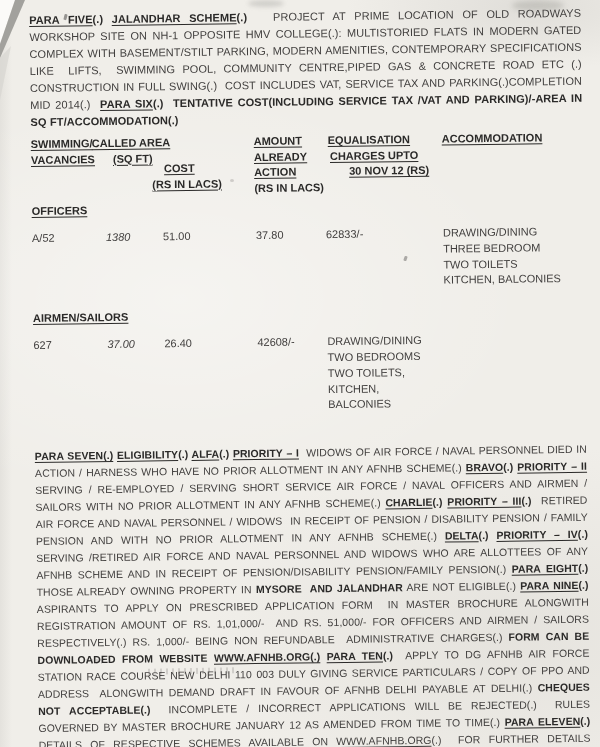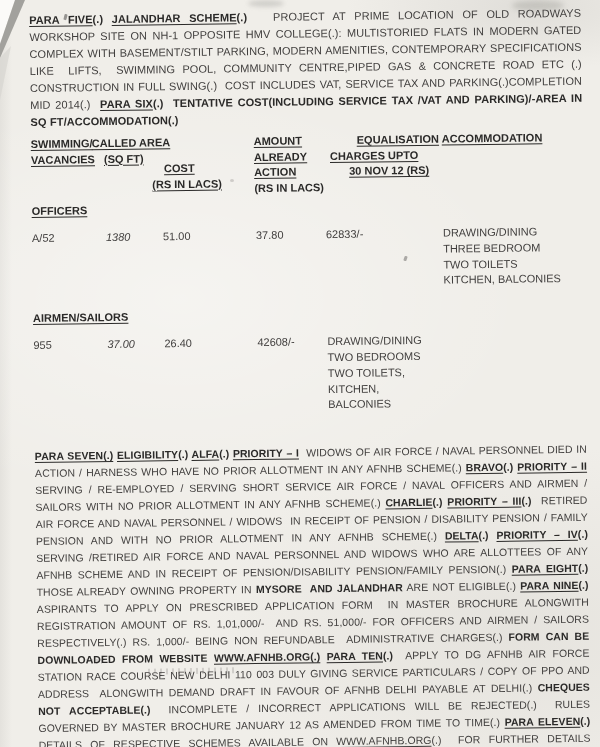--- a/index.html
+++ b/index.html
@@ -23,23 +23,23 @@
   .para span{white-space:pre-wrap;}
   .p7{font-size:10.5px;margin-top:15px;}
   .b{font-weight:bold;color:#2b2a29;}
   .u{text-decoration:underline;text-underline-offset:2px;text-decoration-thickness:1px;}
 
   
   .cost-table{margin-top:6px;width:100%;}
   .thead, .trow{display:grid;grid-template-columns:61px 60px 102px 71px 117px 1fr;}
   .th{font-weight:bold;color:#2b2a29;line-height:15.5px;}
   .th div{width:max-content;}
-  .th:nth-child(2) div:nth-child(2){padding-left:12px;}
+  .th:nth-child(2) div:nth-child(2){padding-left:21px;}
   .th:nth-child(3) div:nth-child(1){padding-left:12px;margin-top:26px;}
-  .th:nth-child(5) div:nth-child(1){padding-left:3px;margin-left:29px;}
+  .th:nth-child(5) div:nth-child(1){padding-left:3px;}
   .th:nth-child(5) div:nth-child(2){padding-left:5px;}
   .th:nth-child(5) div:nth-child(3){padding-left:24px;}
   .section-label{font-weight:bold;color:#2b2a29;text-decoration:underline;text-underline-offset:2px;margin:2px 0 14px 0;line-height:12px;}
   .section-label.first{margin-top:6px;}
   .trow{margin-bottom:3px;}
   .trow > .td:nth-child(2){padding-left:13px;font-style:italic;}
   .trow > .td:nth-child(3){padding-left:10px;}
   .trow > .td:nth-child(4){padding-left:1px;}
   .td{line-height:15.5px;}
   .td.acc div{line-height:15.8px;}
@@ -118,21 +118,21 @@
           <div class="td acc">
             <div>DRAWING/DINING</div>
             <div>THREE BEDROOM</div>
             <div>TWO TOILETS</div>
             <div>KITCHEN, BALCONIES</div>
           </div>
         </div>
         <div class="rowgap"></div>
         <div class="section-label">AIRMEN/SAILORS</div>
         <div class="trow">
-          <div class="td">955</div>
+          <div class="td">627</div>
           <div class="td">37.00</div>
           <div class="td">26.40</div>
           <div class="td">42608/-</div>
           <div class="td acc">
             <div>DRAWING/DINING</div>
             <div>TWO BEDROOMS</div>
             <div>TWO TOILETS,</div>
             <div>KITCHEN, BALCONIES</div>
           </div>
         </div>

